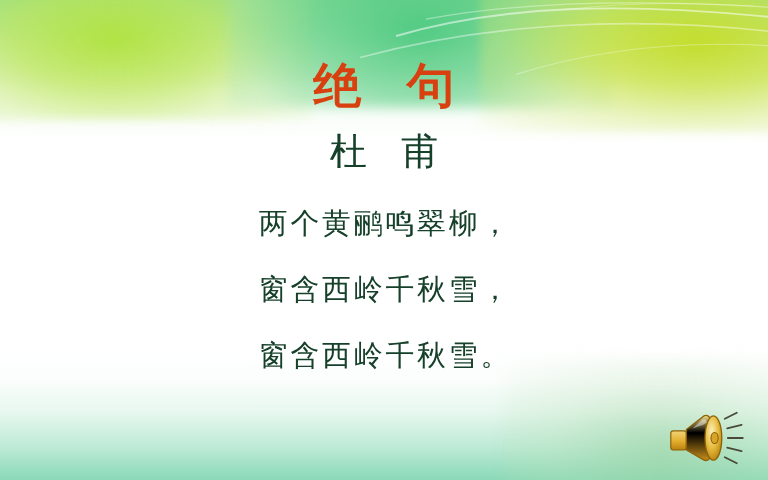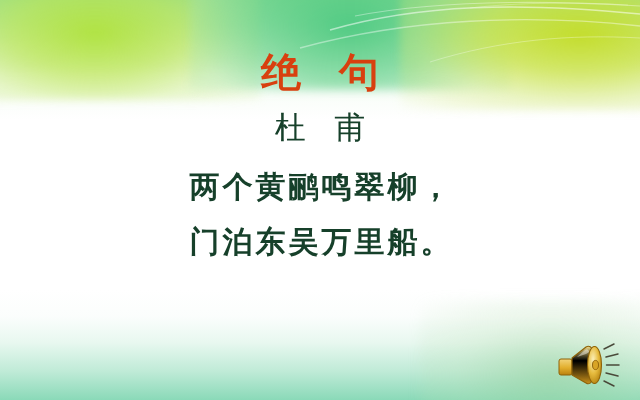--- a/index.html
+++ b/index.html
@@ -146,22 +146,22 @@
 
   .poem-body {
     margin-top: 16px;
     display: flex;
     flex-direction: column;
     align-items: center;
   }
 
   .poem-line {
     font-family: "DejaVu Serif", "Liberation Serif", serif;
-    font-size: 30px;
-    font-weight: 700;
+    font-size: 24px;
+    font-weight: 400;
     line-height: 55px;
     letter-spacing: 0.10em;
     text-indent: 0.10em;
     color: #16402a;
     white-space: nowrap;
   }
 
   
   .speaker-icon {
     position: absolute;
@@ -195,21 +195,22 @@
   <div class="bg-bottom-right"></div>
 
   <div class="content">
 
     <div class="poem-title">绝 句</div>
 
     <div class="poem-author">杜 甫</div>
 
     <div class="poem-body">
       <div class="poem-line">两个黄鹂鸣翠柳，</div>
-      <div class="poem-line">门泊东吴万里船。</div>
+      <div class="poem-line">窗含西岭千秋雪，</div>
+      <div class="poem-line">窗含西岭千秋雪。</div>
     </div>
 
   </div>
 
   <svg class="speaker-icon" viewBox="0 0 72 52">
     <defs>
       <linearGradient id="coneGrad" x1="0" y1="0" x2="0" y2="1">
         <stop offset="0%" stop-color="#f6e08a"></stop>
         <stop offset="38%" stop-color="#edc busy"></stop>
         <stop offset="40%" stop-color="#eac košt"></stop>

